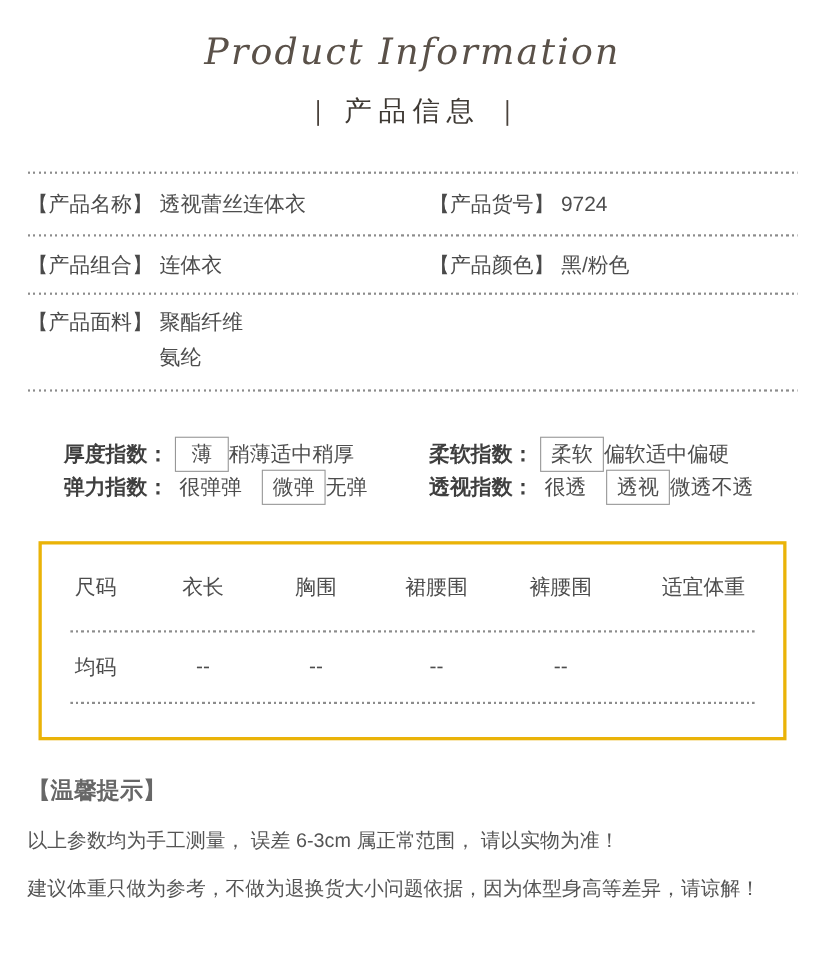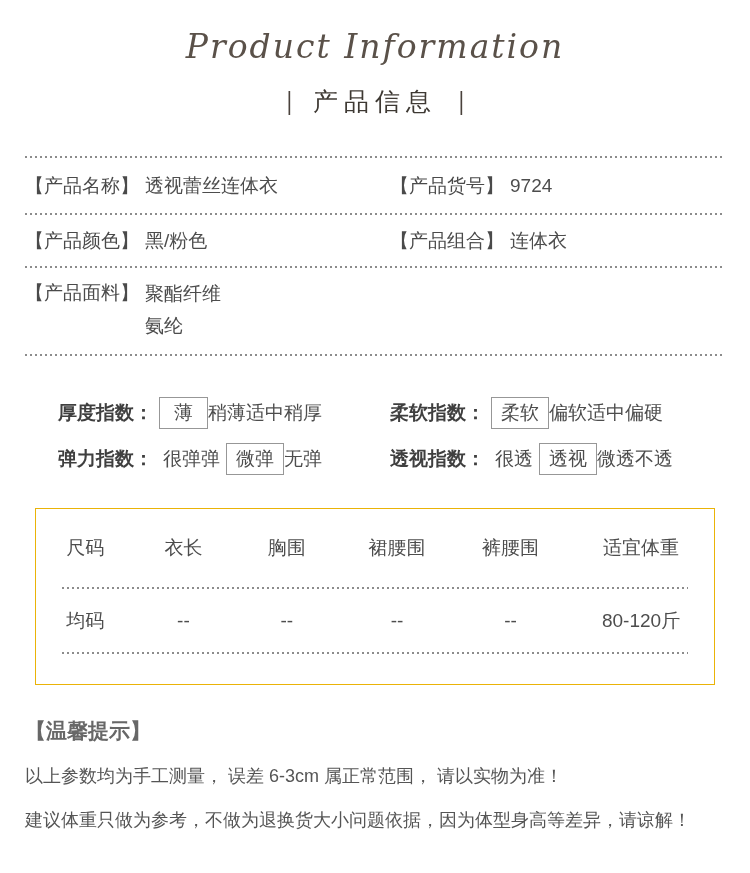--- a/index.html
+++ b/index.html
@@ -62,46 +62,45 @@
   .field-row.r3 { display: flex; align-items: flex-start; padding: 12px 0 14px 0; font-family: Liberation Serif, serif; }
   .field-row.r3 .value2lines { margin-left: 6px; }
   .field-row.r3 .vline { font-size: 19px; line-height: 28px; }
   .field-row.r3 .vline + .vline { margin-top: 4px; }
 
   
   .index-grid {
     margin-top: 42px;
     display: grid;
     grid-template-columns: 350px 1fr;
-    row-gap: 16px;
   }
   .index-line {
     display: flex;
     align-items: center;
     font-size: 19px;
     height: 30px;
     white-space: nowrap;
   }
   .index-line.left { padding-left: 33px; }
   .index-line.right { padding-left: 15px; }
   .index-label { font-weight: bold; color: #3f3f3f; margin-right: 4px; }
   .opt { color: #4d4d4d; }
   .opt.first { margin-left: 6px; }
   .opt.boxed {
     border: 1px solid #979797;
     padding: 2px 9px;
-    margin-left: 6px;
+    margin-left: 18px;
   }
   .opt.boxed.wide { padding: 2px 14px; }
   .opt.boxed.first { margin-left: 2px; }
 
   
   .size-table {
     margin: 34px 10px 0 10px;
-    border: 1px solid #eab308;
+    border: 3px solid #eab308;
   }
   .st-row {
     display: grid;
     grid-template-columns: 14.5% 14.5% 16% 16.5% 17% 21.5%;
     align-items: center;
     text-align: center;
     font-size: 19px;
     color: #4d4d4d;
   }
   .st-header { height: 78px; }
@@ -145,24 +144,24 @@
     </div>
     <div class="field">
       <span class="label">【产品货号】</span><span class="value">9724</span>
     </div>
   </div>
 
   <div class="dotted"></div>
 
   <div class="field-row r2">
     <div class="field">
+      <span class="label">【产品组合】</span><span class="value">连体衣</span>
+    </div>
+    <div class="field">
       <span class="label">【产品颜色】</span><span class="value">黑/粉色</span>
-    </div>
-    <div class="field">
-      <span class="label">【产品组合】</span><span class="value">连体衣</span>
     </div>
   </div>
 
   <div class="dotted"></div>
 
   <div class="field-row r3">
     <div class="field">
       <span class="label">【产品面料】</span>
     </div>
     <div class="value2lines">
@@ -218,21 +217,20 @@
       <div>裤腰围</div>
       <div>适宜体重</div>
     </div>
     <div class="dotted"></div>
     <div class="st-row st-data">
       <div>均码</div>
       <div>--</div>
       <div>--</div>
       <div>--</div>
       <div>--</div>
-      <div>80-120斤</div>
     </div>
     <div class="dotted"></div>
     <div class="st-bottom-space"></div>
   </div>
 
   <div class="tips-title">【温馨提示】</div>
   <div class="tips-line">以上参数均为手工测量， 误差 6-3cm 属正常范围， 请以实物为准！</div>
   <div class="tips-line">建议体重只做为参考，不做为退换货大小问题依据，因为体型身高等差异，请谅解！</div>
 
 </div>

